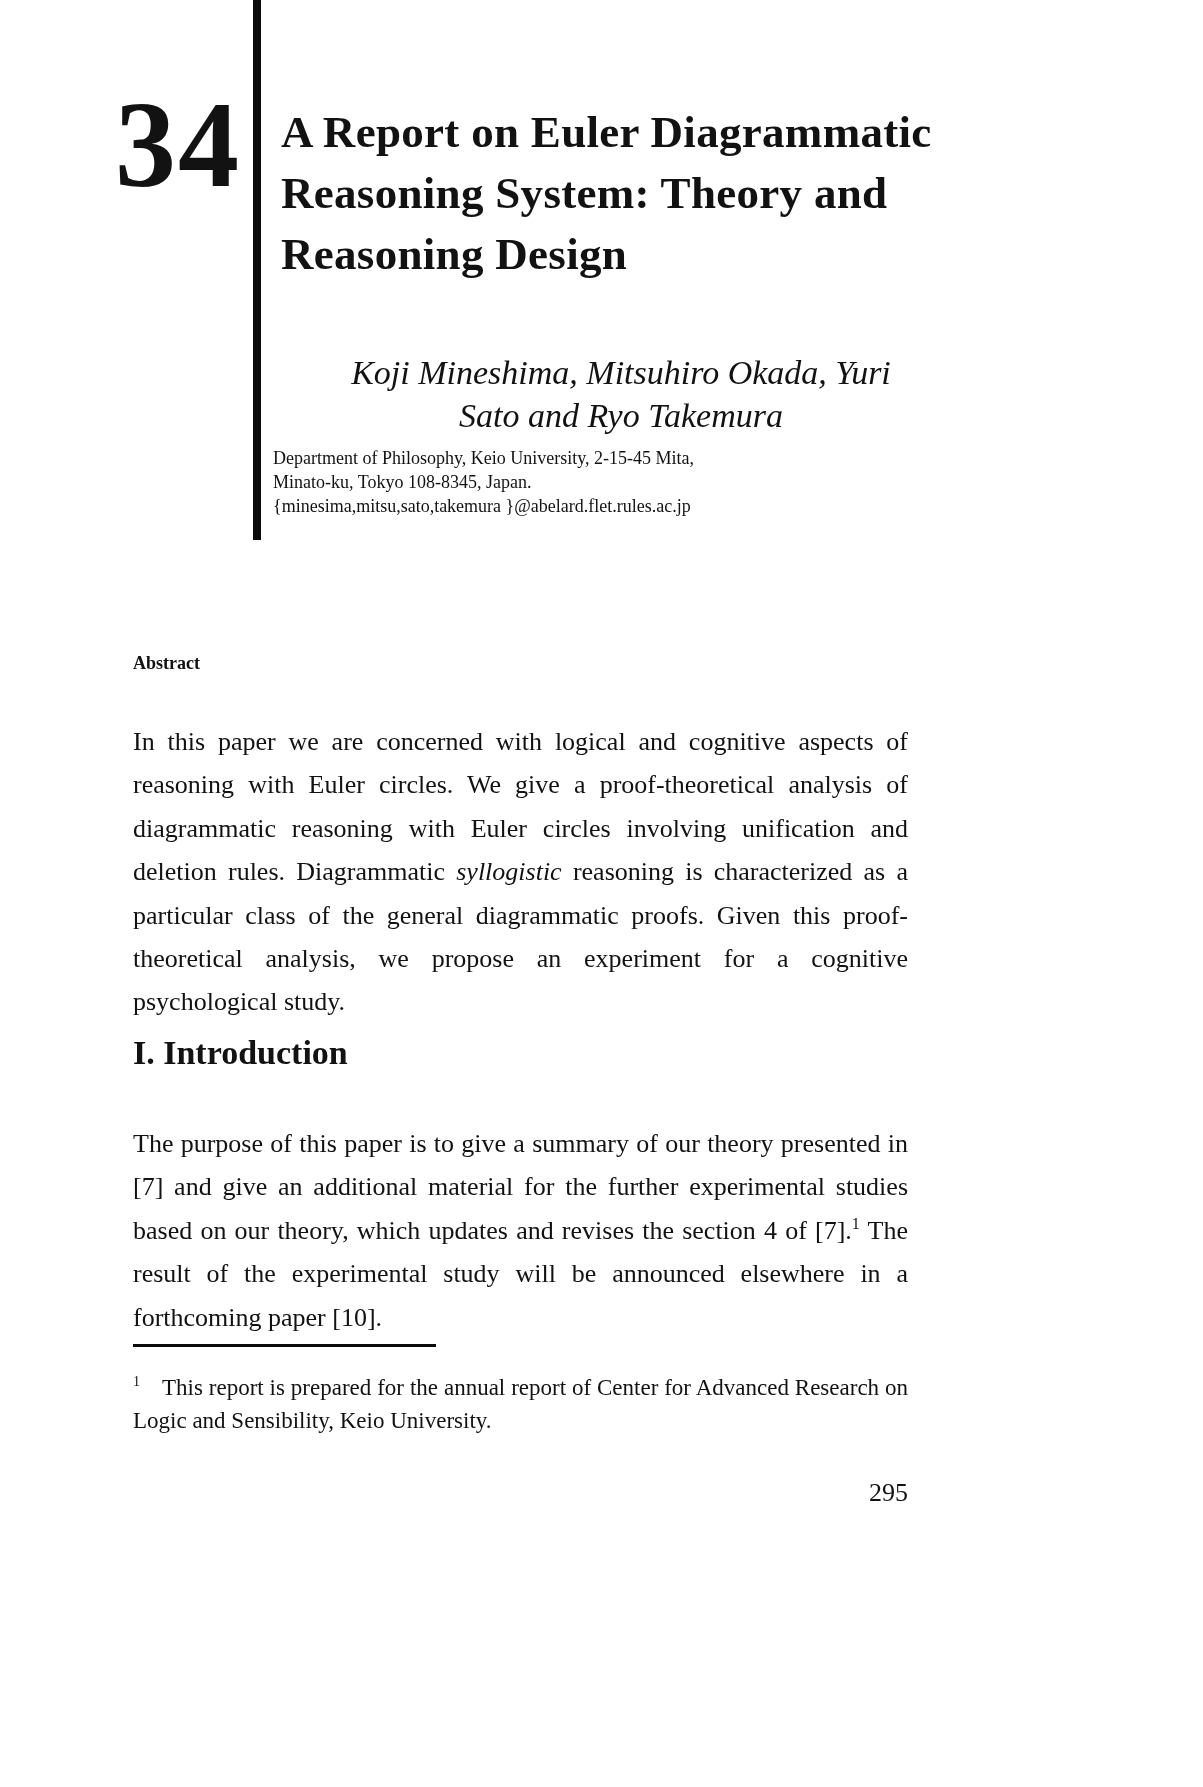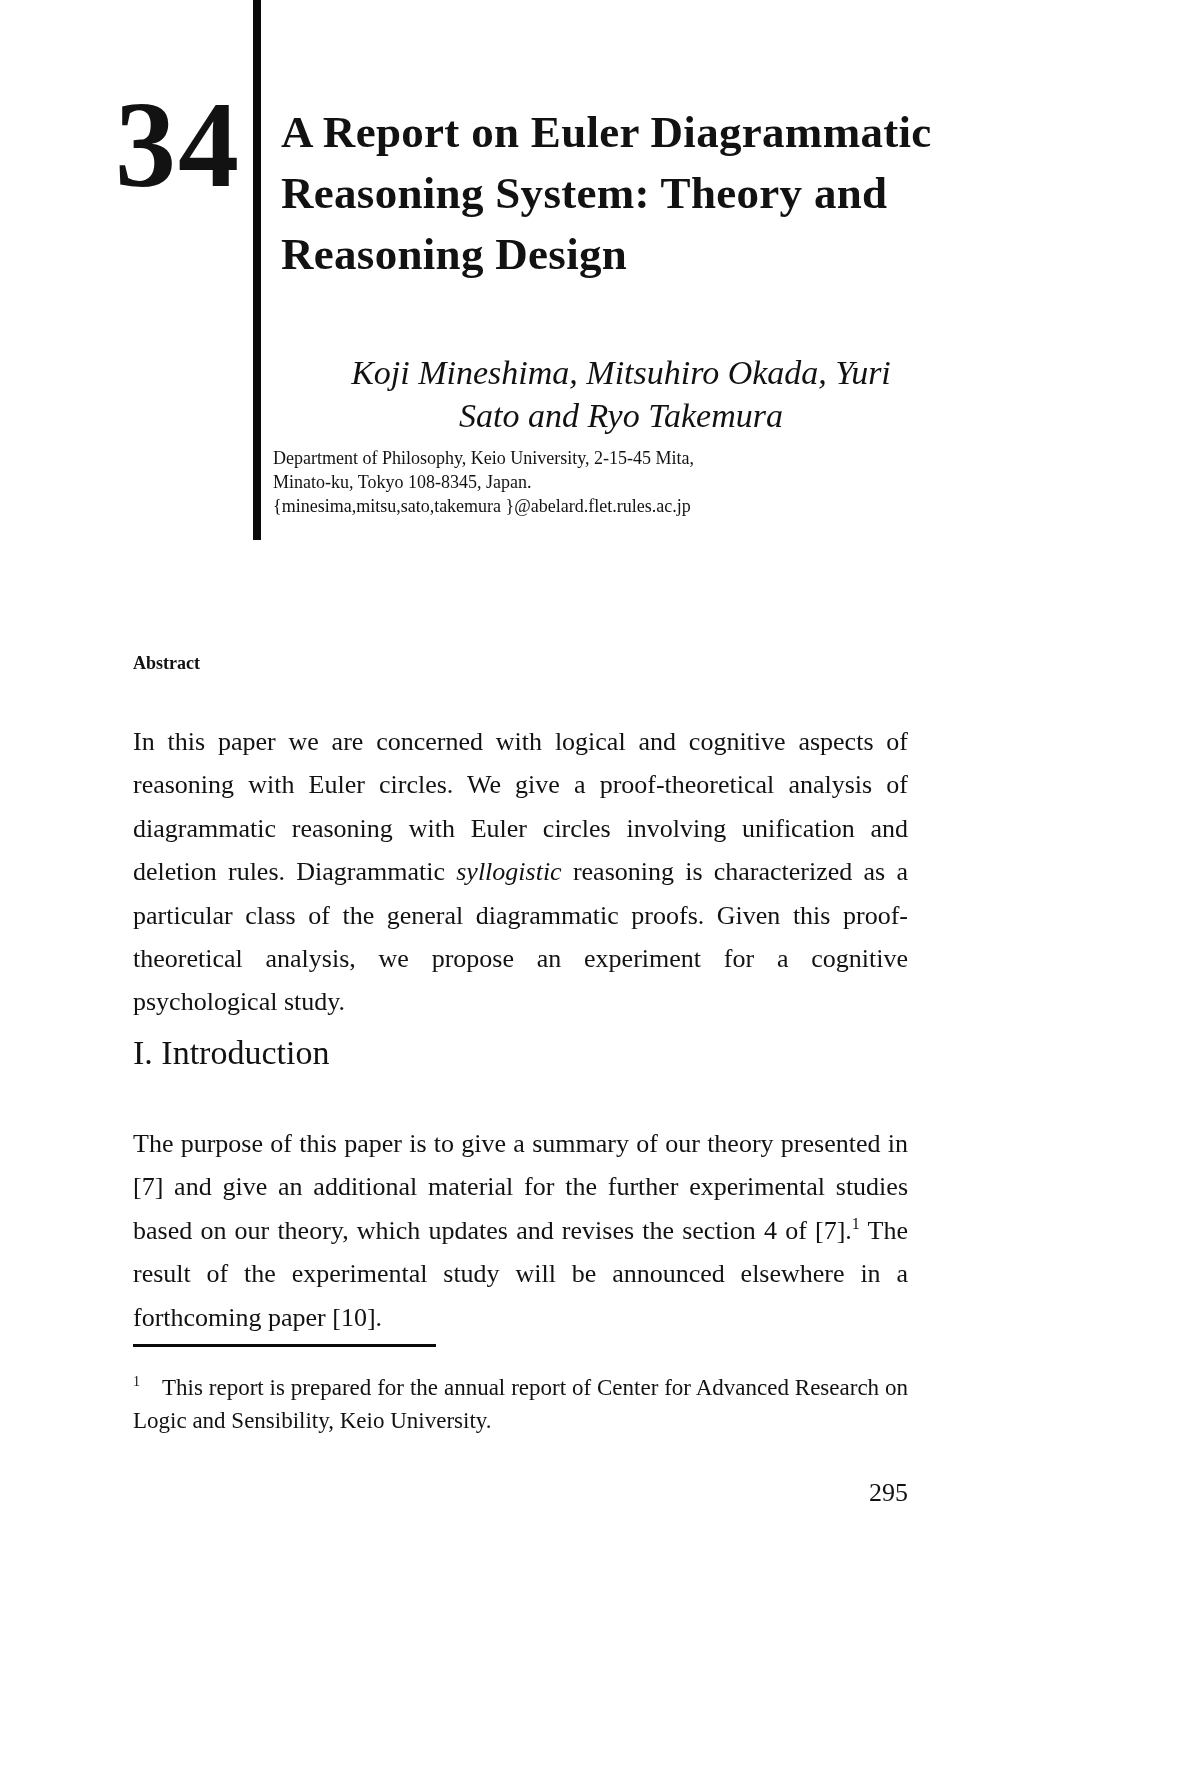--- a/index.html
+++ b/index.html
@@ -86,21 +86,21 @@
     width: 775px;
     font-size: 26px;
     line-height: 1.67;
     text-align: justify;
   }
   .section-heading {
     position: absolute;
     left: 133px;
     top: 1034px;
     font-size: 34px;
-    font-weight: normal;
+    font-weight: bold;
   }
   .intro-paragraph {
     position: absolute;
     left: 133px;
     top: 1096px;
     width: 775px;
     font-size: 26px;
     line-height: 1.67;
     text-align: justify;
   }

